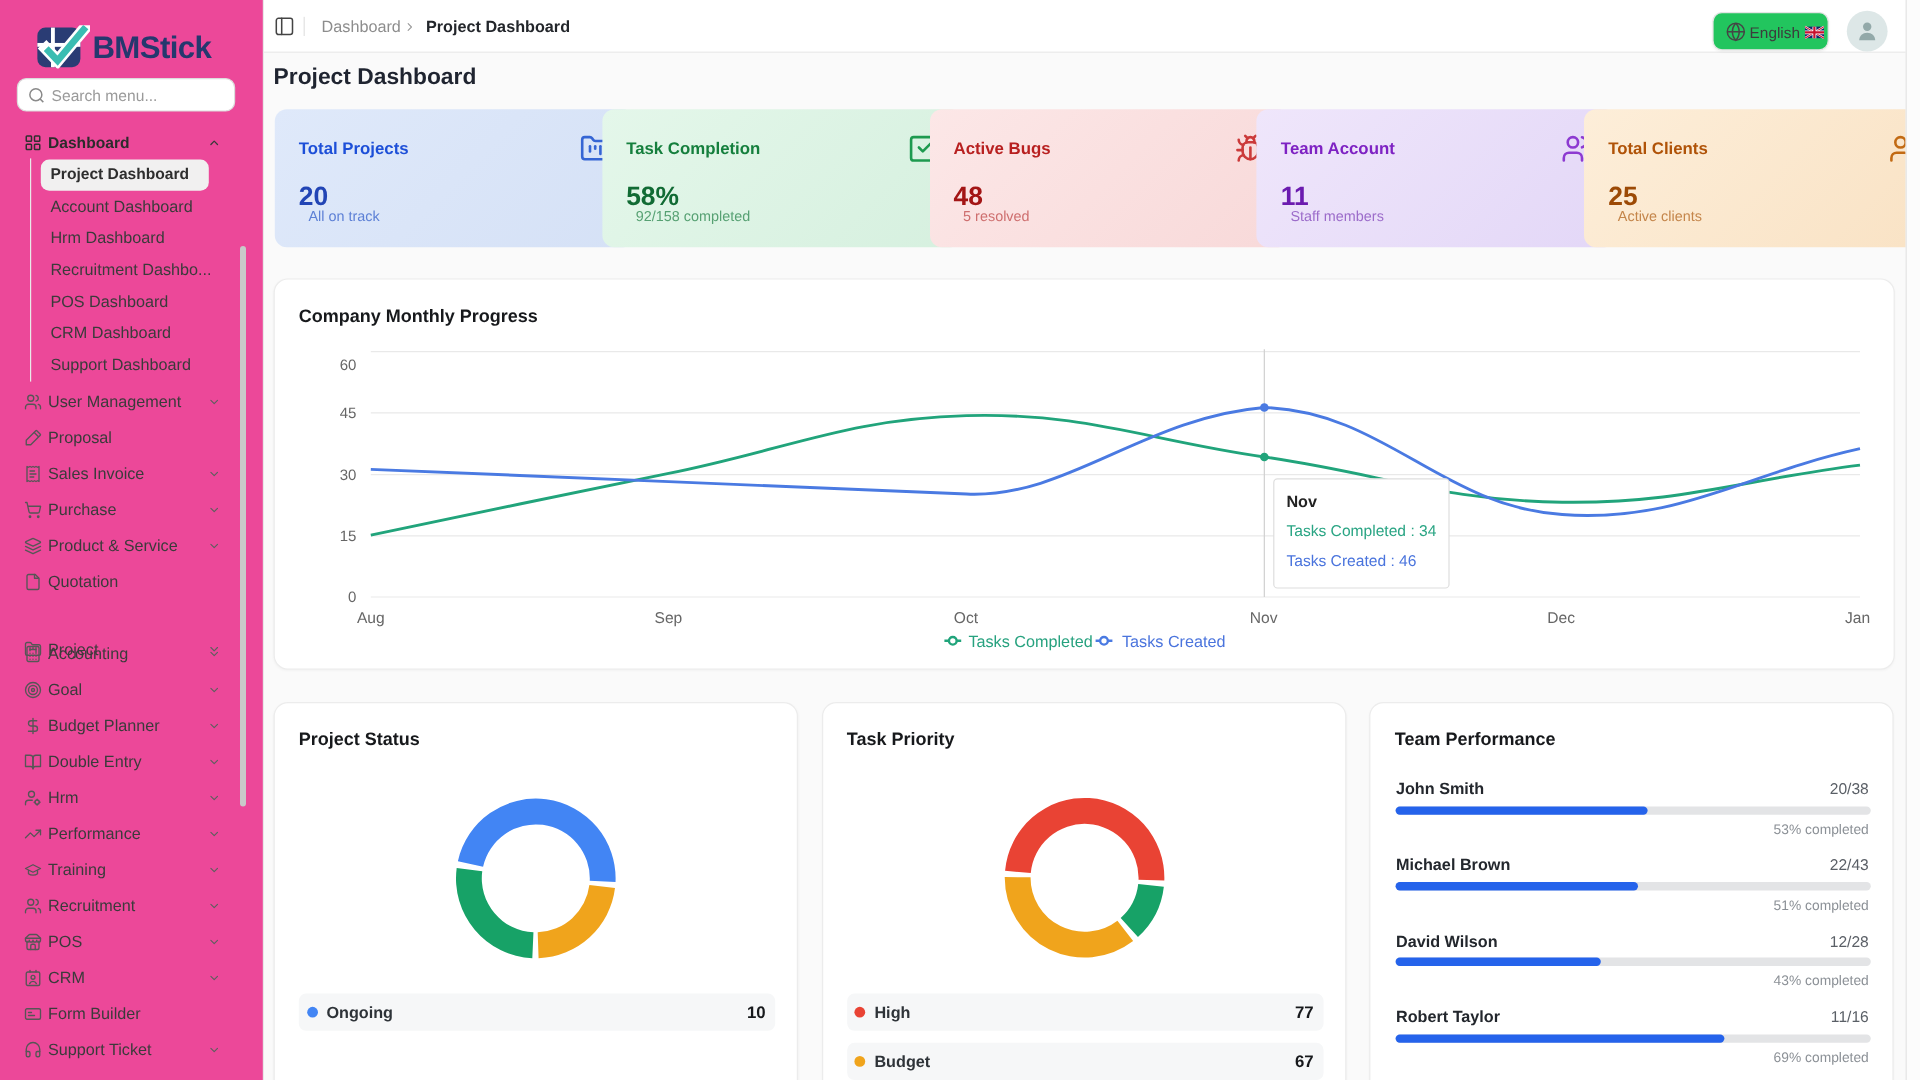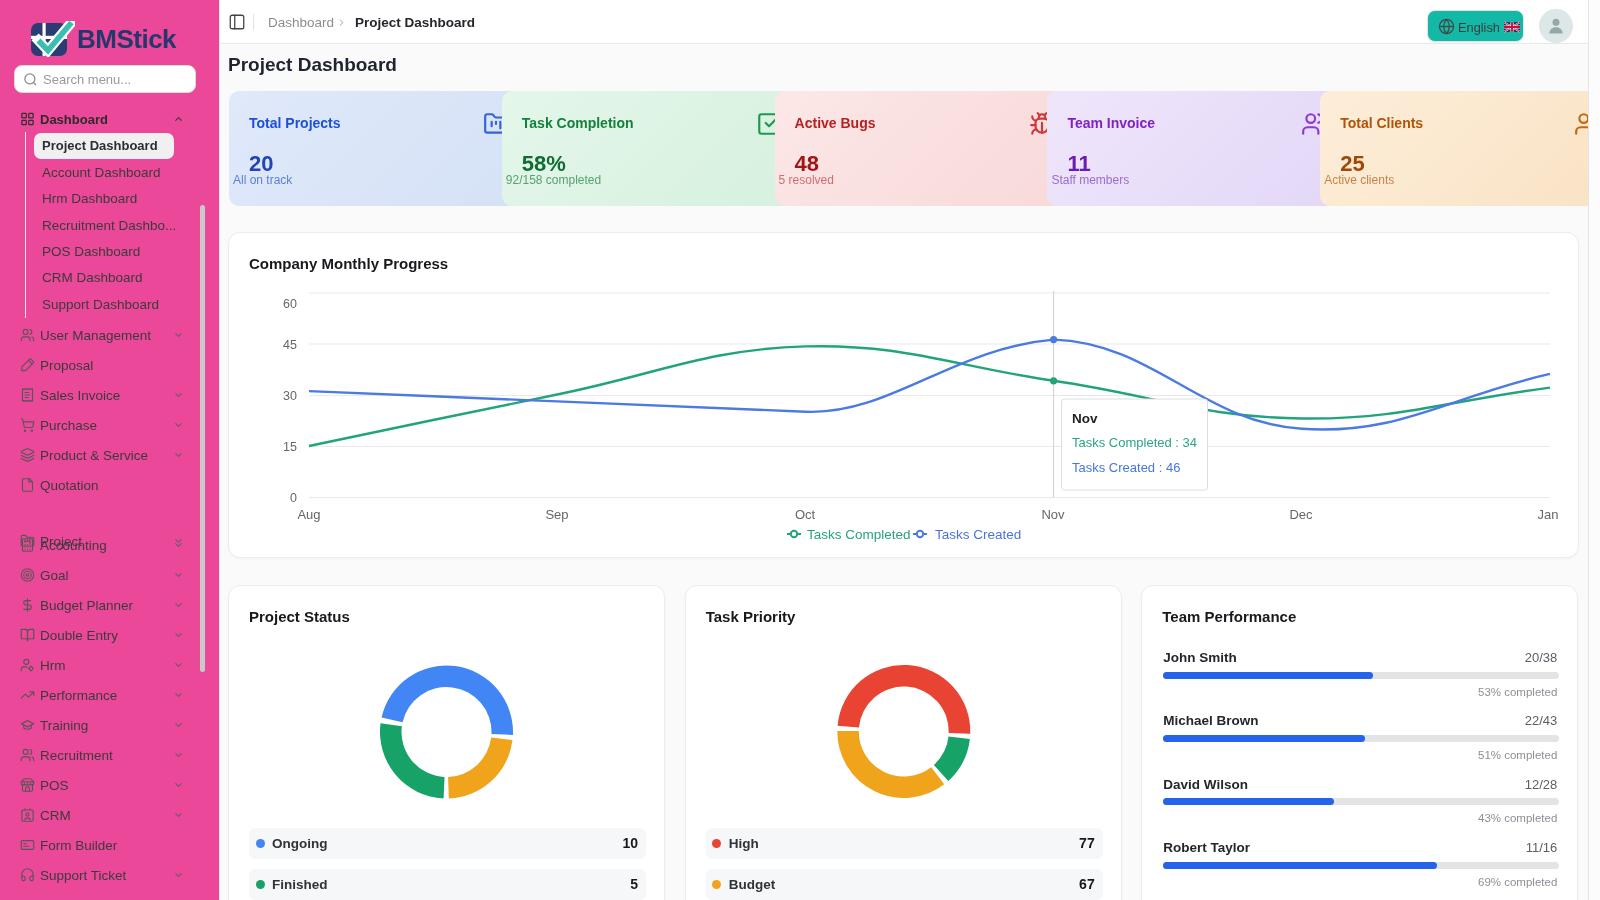--- a/index.html
+++ b/index.html
@@ -16,29 +16,29 @@
 .nav .tx { position:absolute; left:40px; top:50%; transform:translateY(-50%); font-size:13.5px; color:#3b3b3b; white-space:nowrap; }
 .nav .ch { position:absolute; right:36px; top:50%; transform:translateY(-50%); }
 .sub { position:absolute; left:42px; font-size:13.5px; color:#3b3b3b; transform:translateY(-50%); white-space:nowrap; }
 #guide { position:absolute; left:25px; top:132px; width:1px; height:186px; background:#e9e9e9; }
 #activebg { position:absolute; left:34px; top:133px; width:140px; height:26px; background:#f1f0f0; border-radius:7px; }
 #sbScroll { position:absolute; left:200px; top:205px; width:5px; height:467px; background:#c9c9c9; border-radius:3px; }
 
 #topbar { position:absolute; left:220px; top:0; width:1380px; height:44px; background:#fff; border-bottom:1px solid #e9e9e9; z-index:4; }
 #rightstrip { position:absolute; right:0; top:0; width:12px; height:900px; background:#fcfcfc; border-left:1px solid #e4e4e4; z-index:9; }
 .bc { position:absolute; top:50%; transform:translateY(-50%); font-size:13.5px; }
-#langbtn { position:absolute; left:1207px; top:10px; width:97px; height:32px; border:1px solid #e4e4e4; border-radius:8px; background:#14b8a6; box-shadow:0 1px 2px rgba(0,0,0,.05); }
+#langbtn { position:absolute; left:1207px; top:10px; width:97px; height:32px; border:1px solid #e4e4e4; border-radius:8px; background:#22c55e; box-shadow:0 1px 2px rgba(0,0,0,.05); }
 #avatar { position:absolute; left:1319px; top:9px; width:34px; height:34px; border-radius:50%; background:#dde7e7; }
 
 #content { position:absolute; left:220px; top:44px; width:1368px; height:856px; background:#fafafa; }
 h1.title { position:absolute; left:8px; top:10px; font-size:19px; font-weight:bold; color:#1f2430; }
 .scard { position:absolute; top:47px; width:300px; height:115px; border-radius:10px; }
 .scard .t { position:absolute; left:20px; top:24px; font-size:14px; font-weight:bold; }
 .scard .n { position:absolute; left:20px; top:60px; font-size:22px; font-weight:bold; }
-.scard .s { position:absolute; left:4px; top:82px; font-size:12px; }
+.scard .s { position:absolute; left:28px; top:82px; font-size:12px; }
 .scard svg { position:absolute; right:20px; top:20px; }
 .wcard { position:absolute; background:#fff; border:1px solid #ececec; border-radius:12px; box-shadow:0 1px 2px rgba(0,0,0,.03); }
 .ctitle { position:absolute; left:20px; top:22px; font-size:15px; font-weight:bold; color:#17191c; }
 .lrow { position:absolute; left:20px; width:397px; height:31px; background:#f6f7f8; border-radius:6px; }
 .lrow .dot { position:absolute; left:6.5px; top:10.5px; width:9px; height:9px; border-radius:50%; }
 .lrow .lt { position:absolute; left:23px; top:8px; font-size:13.5px; font-weight:bold; color:#2e3338; }
 .lrow .lv { position:absolute; right:8px; top:7px; font-size:14px; font-weight:bold; color:#17191c; }
 .prow .nm { position:absolute; left:21px; font-size:13.5px; font-weight:bold; color:#23272d; }
 .prow .vl { position:absolute; right:20px; font-size:13px; color:#5a5f66; }
 .prow .pc { position:absolute; right:20px; font-size:11.5px; color:#8b9096; }
@@ -82,21 +82,21 @@
           <path d="M12 20v-9"></path>
           <path d="M6.53 9C4.6 8.8 3 7.1 3 5"></path>
           <path d="M6 13H2"></path>
           <path d="M3 21c0-2.1 1.7-3.9 3.8-4"></path>
           <path d="M20.97 5c0 2.1-1.6 3.8-3.5 4"></path>
           <path d="M22 13h-4"></path>
           <path d="M17.2 17c2.1.1 3.8 1.9 3.8 4"></path>
         </svg>
   </div>
   <div class="scard" style="left:827.4px;background:linear-gradient(135deg,#efe6fb,#e3d7f7);">
-    <div class="t" style="color:#7e22c3;">Team Invoice</div>
+    <div class="t" style="color:#7e22c3;">Team Account</div>
     <div class="n" style="color:#6b1baf;">11</div>
     <div class="s" style="color:#9c6cca;">Staff members</div>
     <svg width="26" height="26" viewBox="0 0 24 24" fill="none" stroke="#8d3ad1" stroke-width="2" stroke-linecap="round" stroke-linejoin="round">
           <path d="M16 21v-2a4 4 0 0 0-4-4H6a4 4 0 0 0-4 4v2"></path>
           <circle cx="9" cy="7" r="4"></circle>
           <path d="M22 21v-2a4 4 0 0 0-3-3.87"></path>
           <path d="M16 3.13a4 4 0 0 1 0 7.75"></path>
         </svg>
   </div>
   <div class="scard" style="left:1100.2px;background:linear-gradient(135deg,#fdeed9,#f9e2c4);">
@@ -166,25 +166,20 @@
       <g transform="translate(-228,-585)">
         <path d="M380.58 716.61 A66.5 66.5 0 0 1 511.94 733.90 L490.46 732.96 A45 45 0 0 0 401.57 721.26 Z" fill="#4285f4"></path>
         <path d="M511.50 739.10 A66.5 66.5 0 0 1 447.82 797.46 L447.07 775.97 A45 45 0 0 0 490.16 736.48 Z" fill="#f0a41c"></path>
         <path d="M442.60 797.44 A66.5 66.5 0 0 1 379.57 722.32 L400.88 725.13 A45 45 0 0 0 443.54 775.96 Z" fill="#17a267"></path>
       </g>
     </svg>
     <div class="lrow" style="top:242px;">
           <div class="dot" style="background:#4285f4;"></div>
           <div class="lt">Ongoing</div>
           <div class="lv">10</div>
-        </div>
-    <div class="lrow" style="top:283px;">
-          <div class="dot" style="background:#17a267;"></div>
-          <div class="lt">Finished</div>
-          <div class="lv">5</div>
         </div>
   </div>
   <div class="wcard" style="left:464.7px;top:541px;width:437px;height:360px;">
     <div class="ctitle">Task Priority</div>
     <svg width="437" height="290" viewBox="0 0 437 290" style="position:absolute;left:0;top:0;">
       <g transform="translate(-684.7,-585)">
         <path d="M836.25 724.70 A66.5 66.5 0 0 1 968.96 732.82 L947.47 732.07 A45 45 0 0 0 857.67 726.58 Z" fill="#e94334"></path>
         <path d="M968.57 738.03 A66.5 66.5 0 0 1 947.00 779.92 L932.61 763.94 A45 45 0 0 0 947.21 735.59 Z" fill="#17a267"></path>
         <path d="M942.98 783.26 A66.5 66.5 0 0 1 836.00 729.92 L857.50 730.11 A45 45 0 0 0 929.89 766.20 Z" fill="#f0a41c"></path>
       </g>

